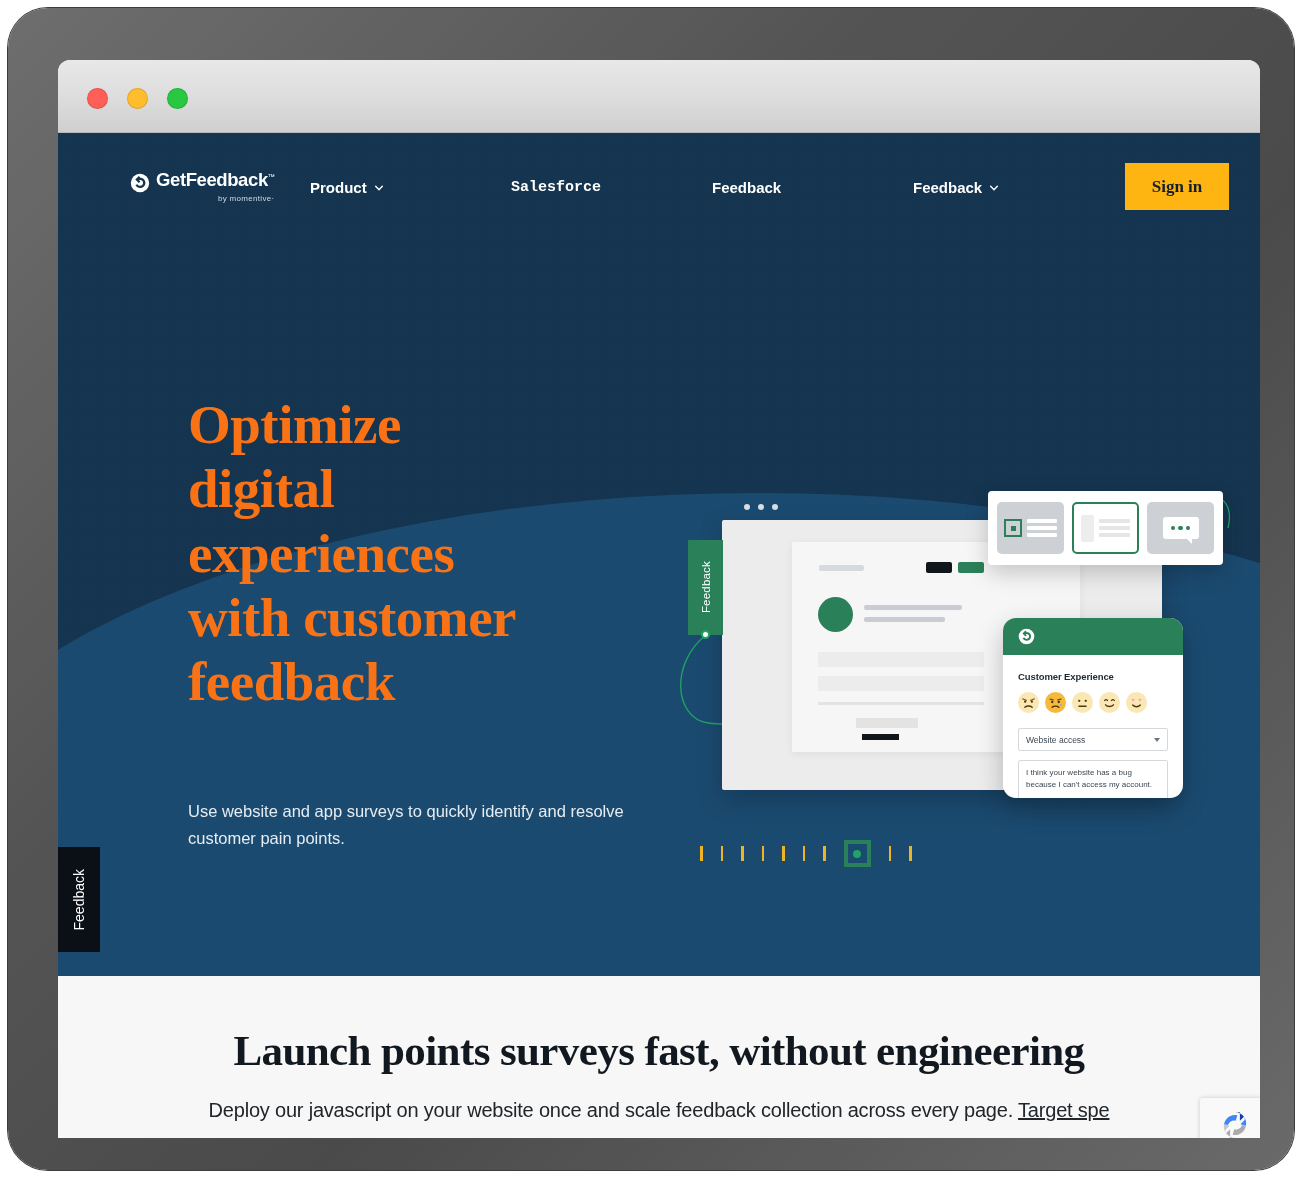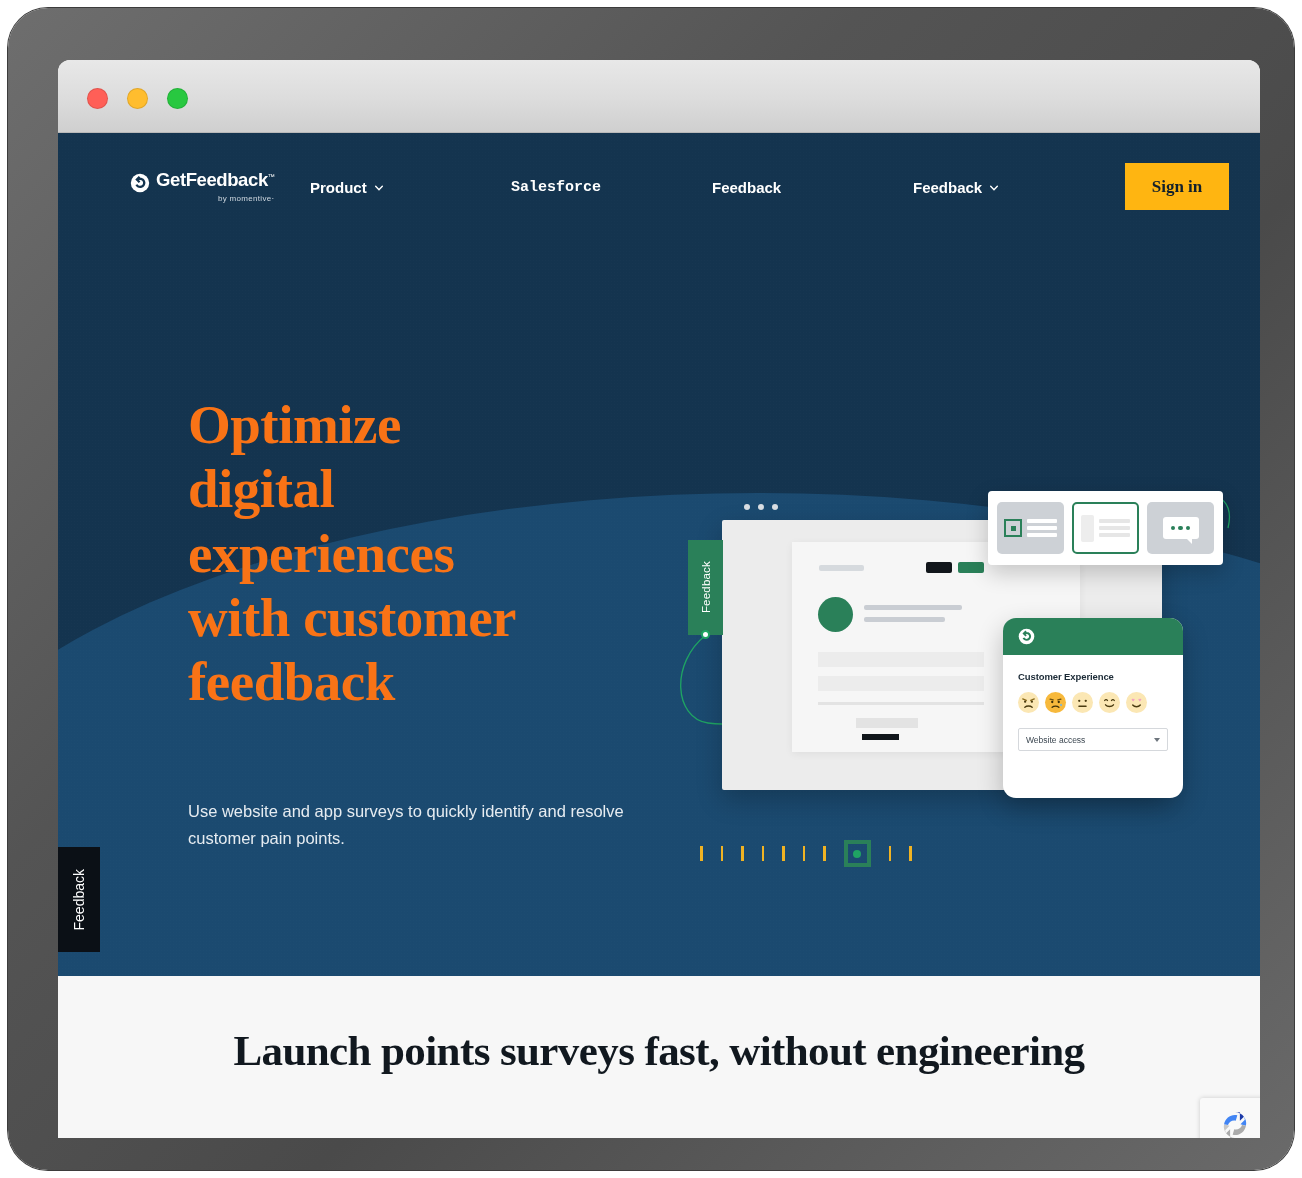--- a/index.html
+++ b/index.html
@@ -411,20 +411,21 @@
                     <path d="M6.8 7c.9-1.1 2.6-.2 0 2-2.6-2.2-.9-3.1 0-2z" fill="#f2a0c0"></path>
                     <path d="M13.2 7c.9-1.1 2.6-.2 0 2-2.6-2.2-.9-3.1 0-2z" fill="#f2a0c0"></path>
                     <path d="M6.4 12.4c1.8 2.2 5.4 2.2 7.2 0" stroke="#4a3b10" stroke-width="1.3" fill="none" stroke-linecap="round"></path>
                   </svg>
               </span>
             </div>
             <div id="survey-select">
               <span>Website access</span>
               <span class="arrow"></span>
             </div>
+            <div id="survey-textarea">I think your website has a bug because I can't access my account.</div>
           </div>
         </div>
 
         <div id="tickbar">
           <span class="tick"></span>
           <span class="tick"></span>
           <span class="tick"></span>
           <span class="tick"></span>
           <span class="tick"></span>
           <span class="tick"></span>
@@ -434,20 +435,21 @@
             </span>
           <span class="tick"></span>
           <span class="tick"></span>
         </div>
 
       </div>
     </div>
 
     <div id="bottom">
       <h2 id="bottom-title">Launch points surveys fast, without engineering</h2>
+      <p id="bottom-sub"><span>Deploy our javascript on your website once and scale feedback collection across every page. </span><a href="#">Target spe</a></p>
     </div>
 
     <div id="feedback-tab-page">
       <span>Feedback</span>
     </div>
 
     <div id="recaptcha-badge">
       <svg viewBox="0 0 64 64">
         <path d="M32 8c7 0 13 3.3 16.8 8.4l-7.6 7.6V8z" fill="#1c3aa9"></path>
         <path d="M48.8 16.4C52.3 21 54 26.9 52.6 33.2l-10.4-2.6 8.4-8.4z" fill="#4285f4"></path>

